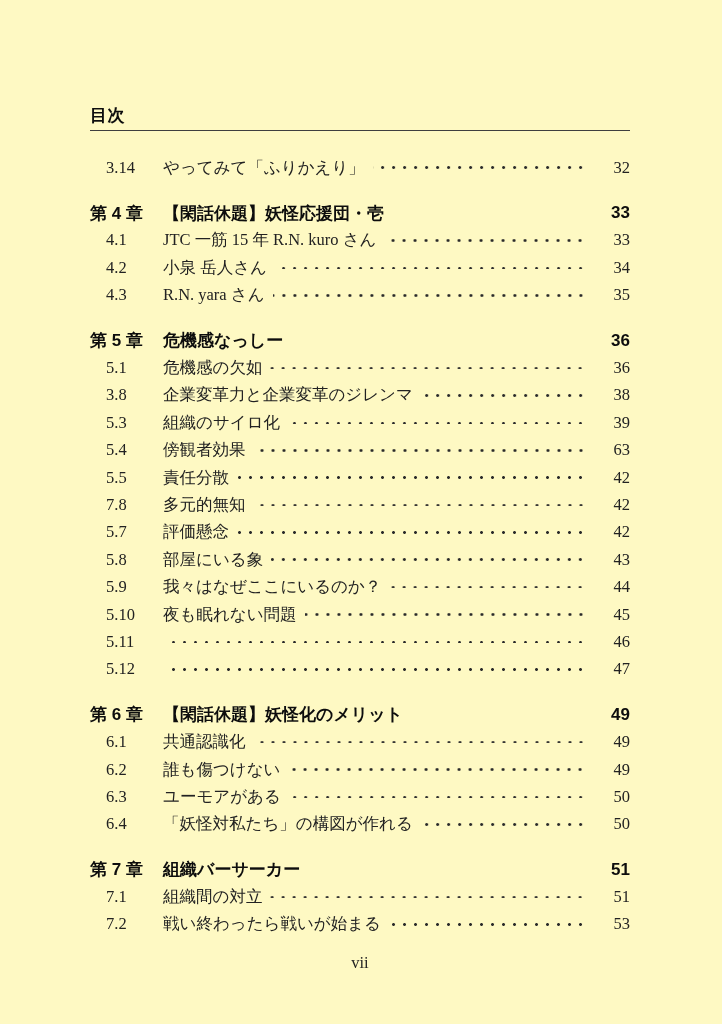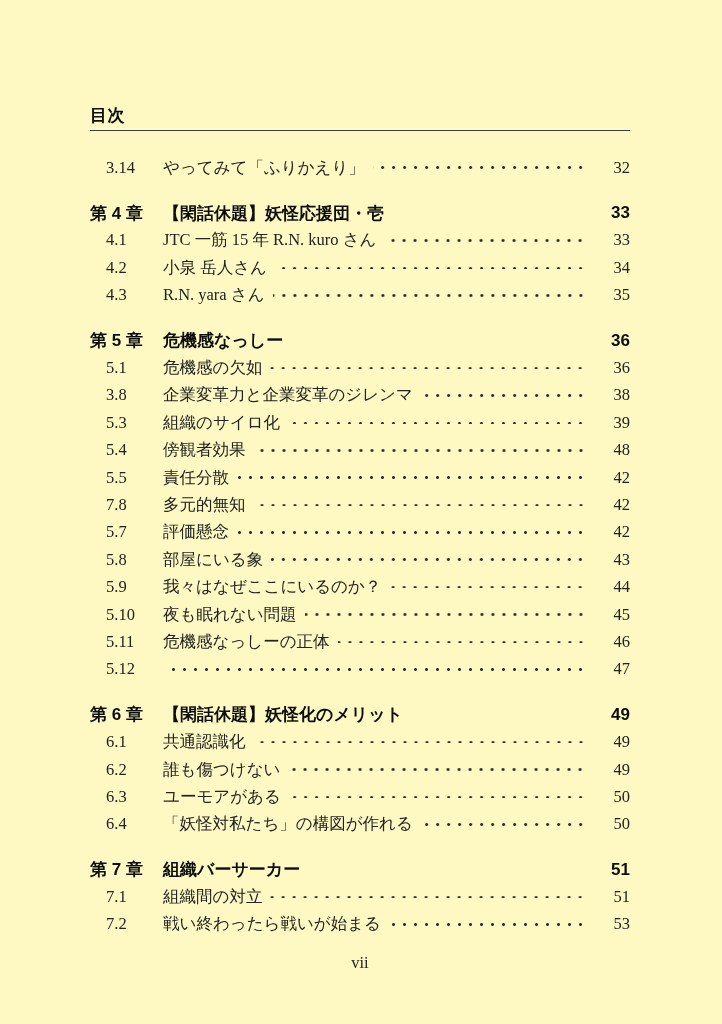--- a/index.html
+++ b/index.html
@@ -130,21 +130,21 @@
         <div class="row section">
           <span class="num">5.3</span>
           <span class="title">組織のサイロ化</span>
           <span class="leader"></span>
           <span class="pagenum">39</span>
         </div>
         <div class="row section">
           <span class="num">5.4</span>
           <span class="title">傍観者効果</span>
           <span class="leader"></span>
-          <span class="pagenum">48</span>
+          <span class="pagenum">63</span>
         </div>
         <div class="row section">
           <span class="num">5.5</span>
           <span class="title">責任分散</span>
           <span class="leader"></span>
           <span class="pagenum">42</span>
         </div>
         <div class="row section">
           <span class="num">7.8</span>
           <span class="title">多元的無知</span>
@@ -170,21 +170,20 @@
           <span class="pagenum">44</span>
         </div>
         <div class="row section">
           <span class="num">5.10</span>
           <span class="title">夜も眠れない問題</span>
           <span class="leader"></span>
           <span class="pagenum">45</span>
         </div>
         <div class="row section">
           <span class="num">5.11</span>
-          <span class="title">危機感なっしーの正体</span>
           <span class="leader"></span>
           <span class="pagenum">46</span>
         </div>
         <div class="row section">
           <span class="num">5.12</span>
           <span class="leader"></span>
           <span class="pagenum">47</span>
         </div>
         <div class="row chapter">
           <span class="num">第 6 章</span>

